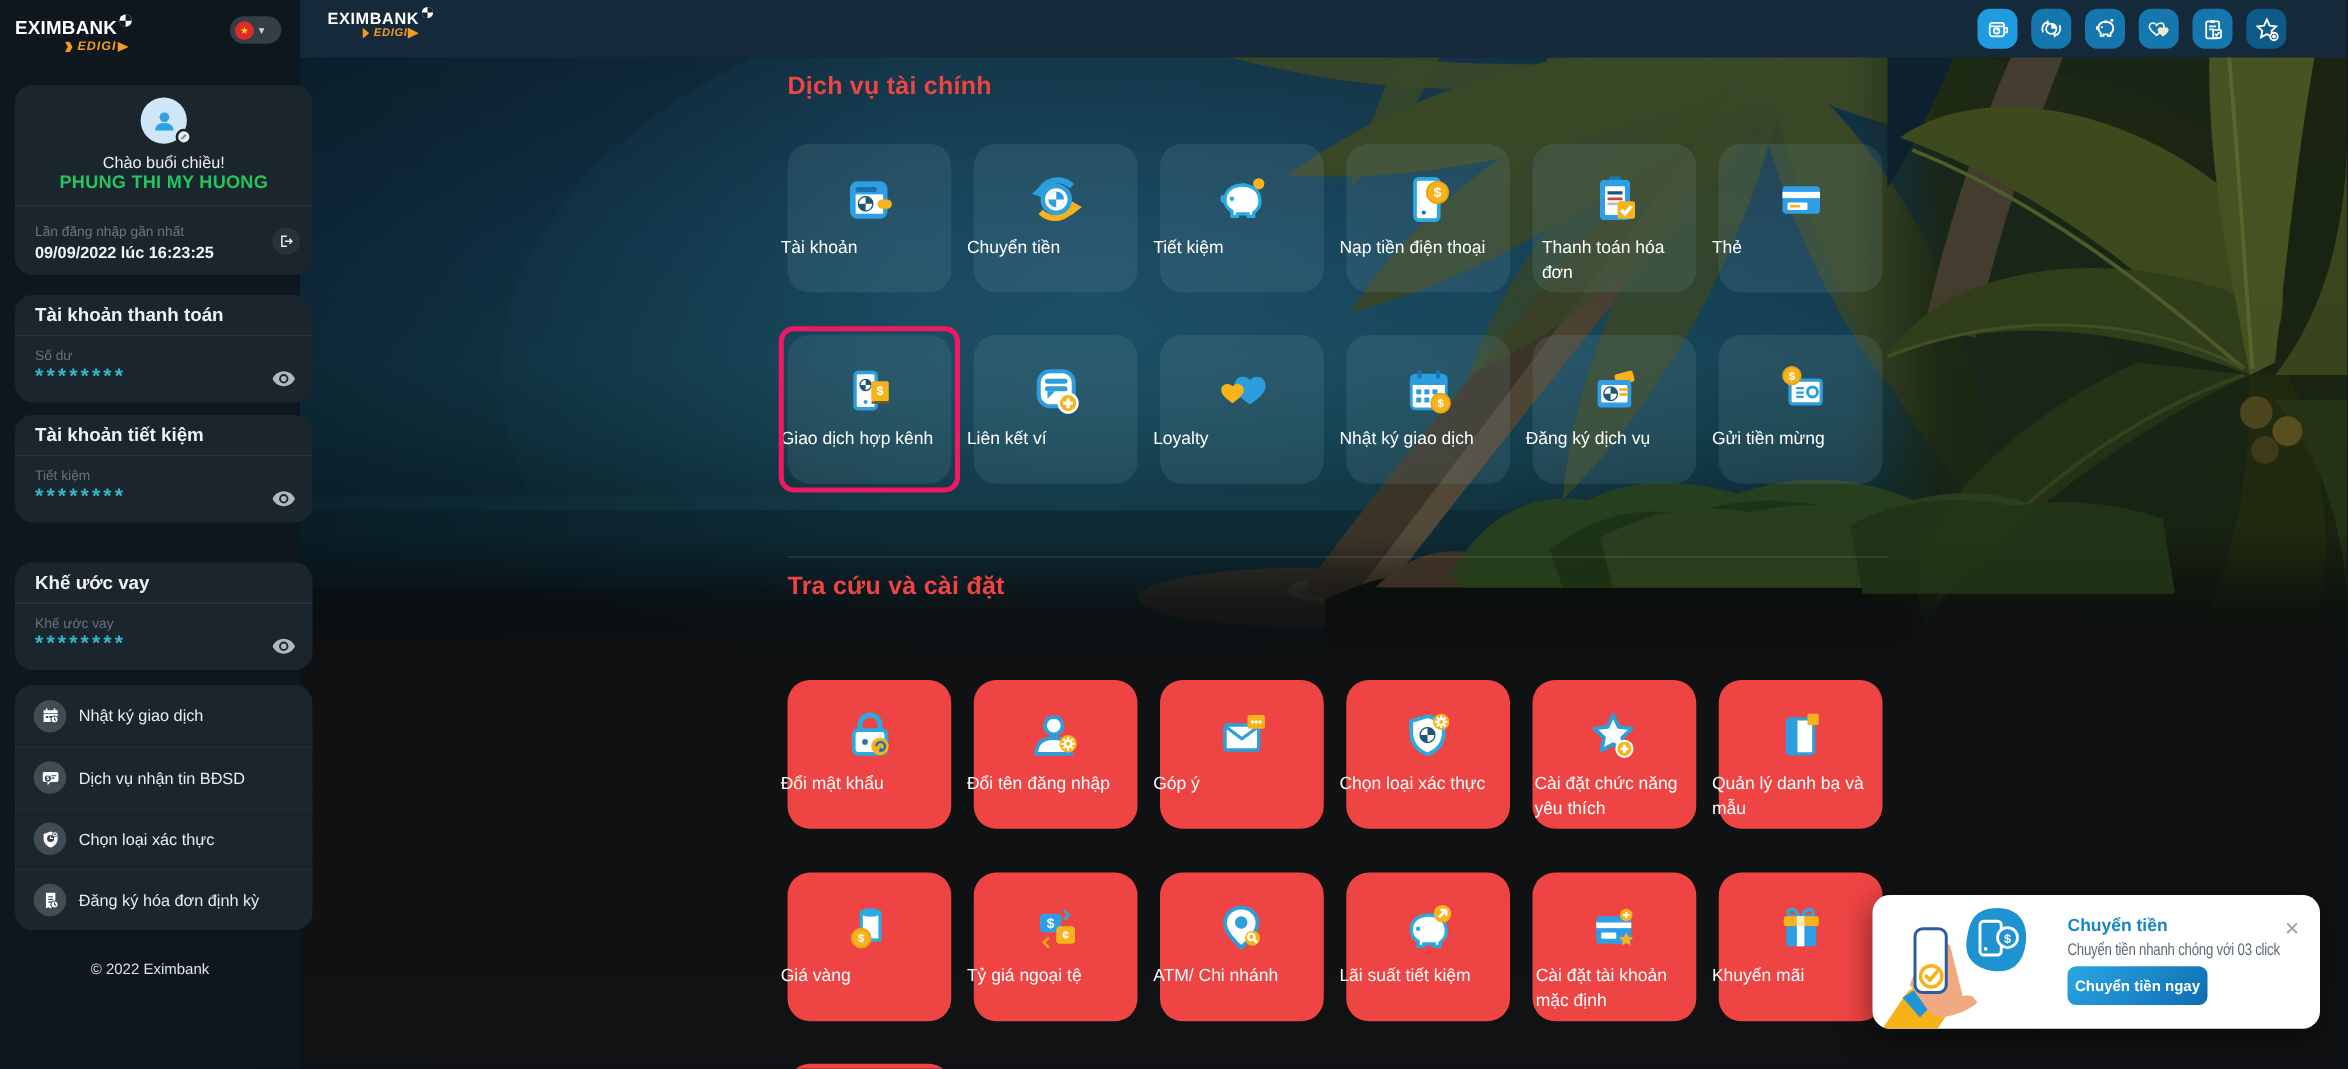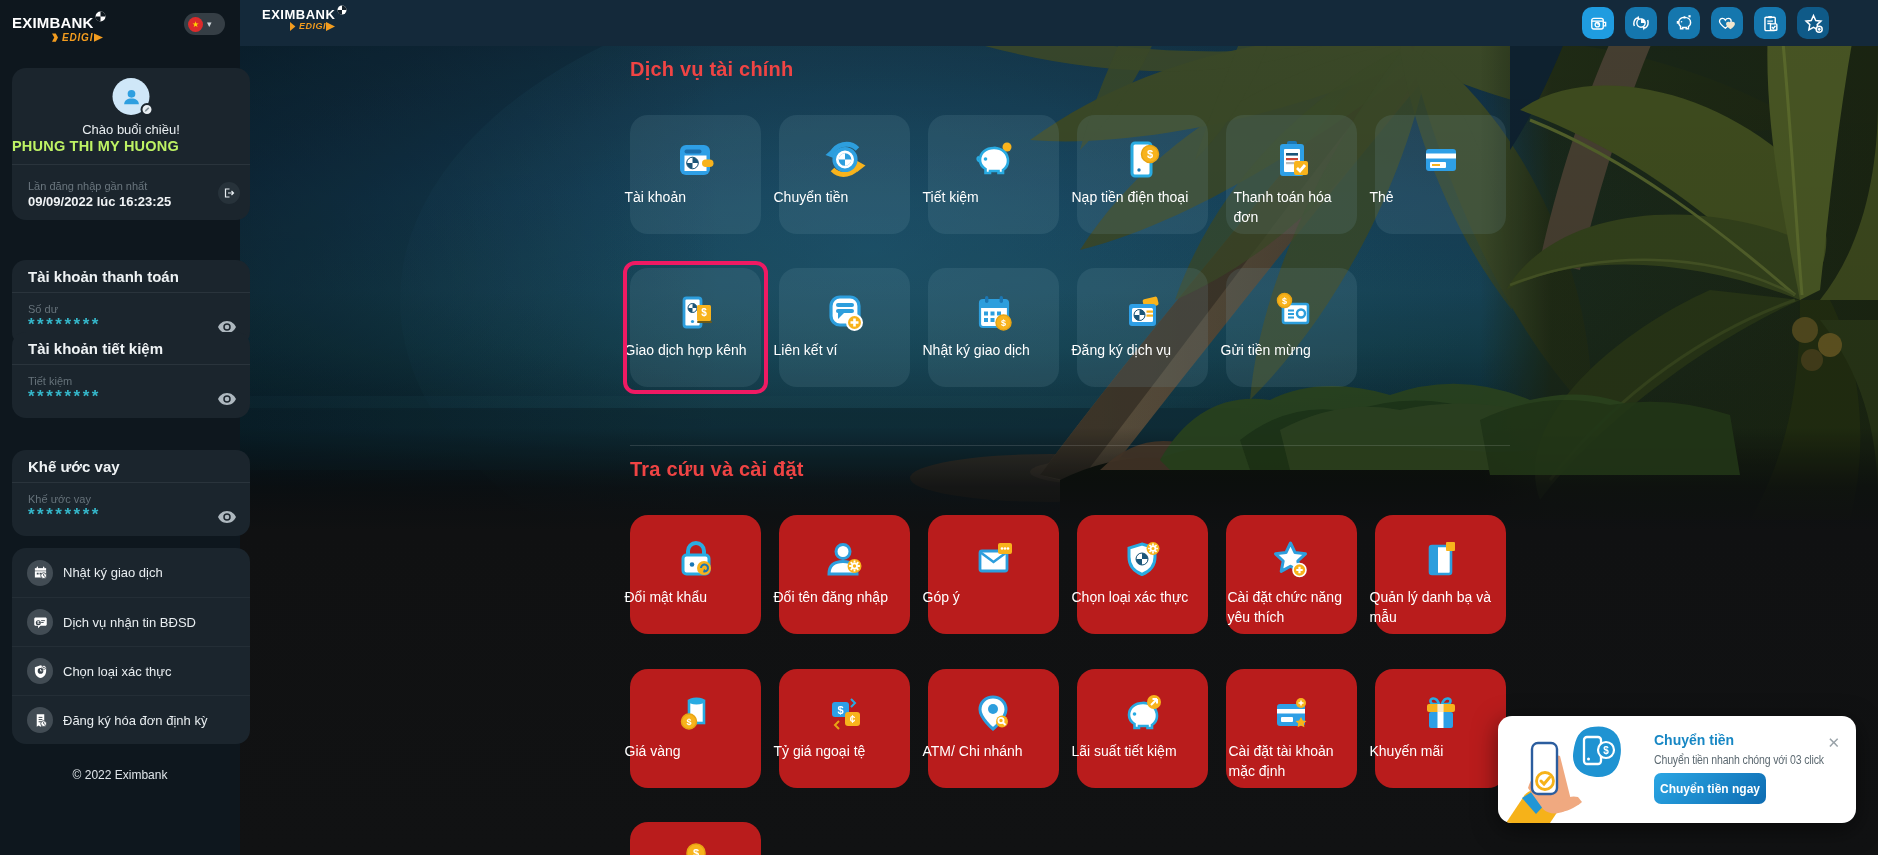--- a/index.html
+++ b/index.html
@@ -20,21 +20,21 @@
   .chev { color:#cfd6da; font-size:9px; margin-left:4px; margin-top:-1px; }
 
   .profile { top:68px; height:152px; }
   .avatar { position:absolute; left:50%; top:10px; transform:translateX(-50%);
     width:37px; height:37px; border-radius:50%; background:#cfe7f8;
     display:flex; align-items:center; justify-content:center; }
   .av-badge { position:absolute; right:-4px; bottom:-1px; width:13px; height:13px;
     border-radius:50%; background:#e8eef2; border:2px solid #1b252d;
     display:flex;align-items:center;justify-content:center; }
   .hello { position:absolute; top:54px; width:100%; text-align:center; color:#e9eef1; font-size:13px; }
-  .uname { position:absolute; top:70px; width:100%; color:#bef264;
+  .uname { position:absolute; top:70px; width:100%; text-align:center; color:#22c55e;
     font-size:14.5px; font-weight:bold; letter-spacing:.2px; }
   .pdivider { position:absolute; left:0; right:0; top:96px; height:1px; background:#2a343c; }
   .lastlbl { position:absolute; left:16px; top:112px; color:#6a767e; font-size:11px; }
   .lastval { position:absolute; left:16px; top:126px; color:#f0f3f5; font-size:13px; font-weight:bold; }
   .logout { position:absolute; right:10px; top:114px; width:22px; height:22px; border-radius:50%;
     background:#27323a; display:flex; align-items:center; justify-content:center; }
 
   .acct { height:86px; }
   .acct .t { position:absolute; left:16px; top:8px; color:#eef2f4; font-size:15px; font-weight:bold; }
   .acct .d { position:absolute; left:0; right:0; top:32px; height:1px; background:#2a343c; }
@@ -58,21 +58,21 @@
   .tb-logo { position:absolute; left:22px; top:7px; }
   .tb-icons { position:absolute; right:49px; top:7px; display:flex; gap:11px; }
   .tbtn { width:32px; height:32px; border-radius:10px; display:flex; align-items:center; justify-content:center; }
 
   .content { position:absolute; left:0; top:0; width:1638px; height:855px; z-index:5; }
   h2.sec { position:absolute; left:390px; color:#ef4444; font-size:20px; font-weight:bold; letter-spacing:.2px; }
   .grid { position:absolute; left:390px; display:flex; gap:18px; }
   .tile { width:131px; height:119px; border-radius:18px; position:relative;
     display:flex; flex-direction:column; align-items:center; }
   .tile.glass { background:rgba(125,165,182,0.15); }
-  .tile.dark { background:#b91c1c; }
+  .tile.dark { background:#ef4444;margin-top:29px; }
   .tile .ic { margin-top:21px; height:48px; display:flex; align-items:center; justify-content:center; }
   .tile .lb { margin-top:3px; color:#fff; font-size:14px; text-align:left; line-height:20px; width:142px; }
   .hl { position:absolute; left:-7px; top:-7px; width:145px; height:133px;
     border:4px solid #ef1a63; border-radius:12px; }
 
   
   .toast { position:absolute; left:1258px; top:716px; width:358px; height:107px; z-index:40;
     background:#fff; border-radius:14px; box-shadow:0 6px 24px rgba(0,0,0,.5); }
   .toast .tt { position:absolute; left:156px; top:16px; color:#1787c4; font-size:14px; font-weight:bold; }
   .toast .bd { position:absolute; left:156px; top:36px; color:#5d6a72; font-size:13.5px; white-space:nowrap; transform:scaleX(.78); transform-origin:left center; letter-spacing:-.2px; }
@@ -372,20 +372,29 @@
 <path d="M17,24 L17,30 L23,24 Z" fill="#2d9edd"></path>
 <circle cx="33.5" cy="33.5" r="7.5" fill="#f8b31c" stroke="#fff" stroke-width="2"></circle>
 <path d="M33.5,29.5 L33.5,37.5 M29.5,33.5 L37.5,33.5" stroke="#fff" stroke-width="2.6"></path>
               </svg>
             </div>
             <div class="lb">Liên kết ví</div>
           </div>
         <div class="tile glass">
             <div class="ic">
               <svg width="48" height="48" viewBox="0 0 48 48">
+                <path d="M30,15 C25,10 17.5,13 17.5,19.5 C17.5,26 25,31 30,34.5 C35,31 42.5,26 42.5,19.5 C42.5,13 35,10 30,15 Z" fill="#2d9edd"></path>
+<path d="M16,20 C12.5,16.5 7,18.5 7,23 C7,27.5 12.5,31 16,33.5 C19.5,31 25,27.5 25,23 C25,18.5 19.5,16.5 16,20 Z" fill="#f8b31c"></path>
+              </svg>
+            </div>
+            <div class="lb">Loyalty</div>
+          </div>
+        <div class="tile glass">
+            <div class="ic">
+              <svg width="48" height="48" viewBox="0 0 48 48">
                 <rect x="10" y="11" width="28" height="27" rx="3" fill="#fff" stroke="#2d9edd" stroke-width="2.2"></rect>
 <path d="M10,14 C10,12.3 11.3,11 13,11 L35,11 C36.7,11 38,12.3 38,14 L38,19 L10,19 Z" fill="#2d9edd"></path>
 <rect x="15" y="7" width="3.4" height="7" rx="1.7" fill="#1b77b4"></rect>
 <rect x="29.6" y="7" width="3.4" height="7" rx="1.7" fill="#1b77b4"></rect>
 <g fill="#2d9edd">
                   <rect x="14" y="22.5" width="4" height="4"></rect>
                   <rect x="20.5" y="22.5" width="4" height="4"></rect>
                   <rect x="27" y="22.5" width="4" height="4"></rect>
                   <rect x="14" y="29" width="4" height="4"></rect>
                   <rect x="20.5" y="29" width="4" height="4"></rect>
@@ -669,21 +678,21 @@
       <div class="lastlbl">Lần đăng nhập gần nhất</div>
       <div class="lastval">09/09/2022 lúc 16:23:25</div>
       <div class="logout">
         <svg width="12" height="12" viewBox="0 0 24 24" fill="none" stroke="#e8eef2" stroke-width="2.4">
           <path d="M13,4 L5,4 L5,20 L13,20"></path>
           <path d="M10,12 L21,12 M17,8 L21,12 L17,16"></path>
         </svg>
       </div>
     </div>
 
-    <div class="sb-card acct" style="top:260px;">
+    <div class="sb-card acct" style="top:236px;">
       <div class="t">Tài khoản thanh toán</div>
         <div class="d"></div>
       <div class="l">Số dư</div>
         <div class="s">********</div>
         <div class="eye"><svg width="18" height="14" viewBox="0 0 24 16" fill="#aeb8bf">
             <path d="M12,0 C6,0 1.8,4 0,8 C1.8,12 6,16 12,16 C18,16 22.2,12 24,8 C22.2,4 18,0 12,0 Z M12,13 A5,5 0 1 1 12,3 A5,5 0 0 1 12,13 Z"></path>
             <circle cx="12" cy="8" r="3"></circle>
           </svg></div>
     </div>
     <div class="sb-card acct" style="top:332px;text-align:center;">

